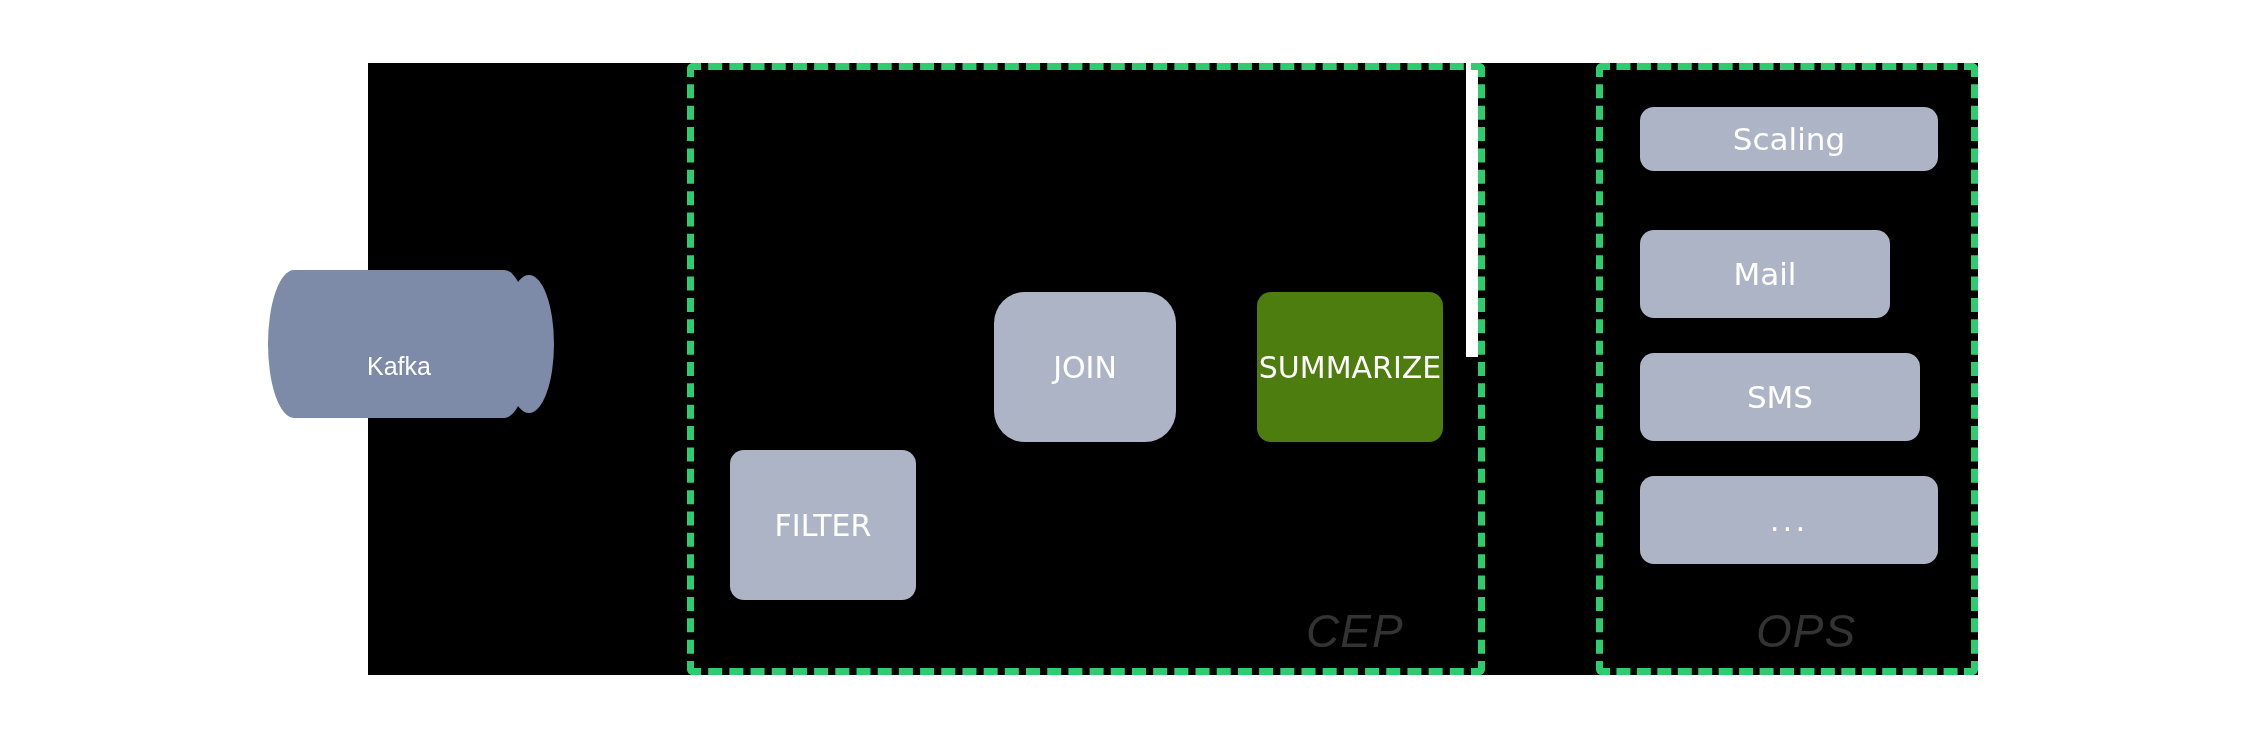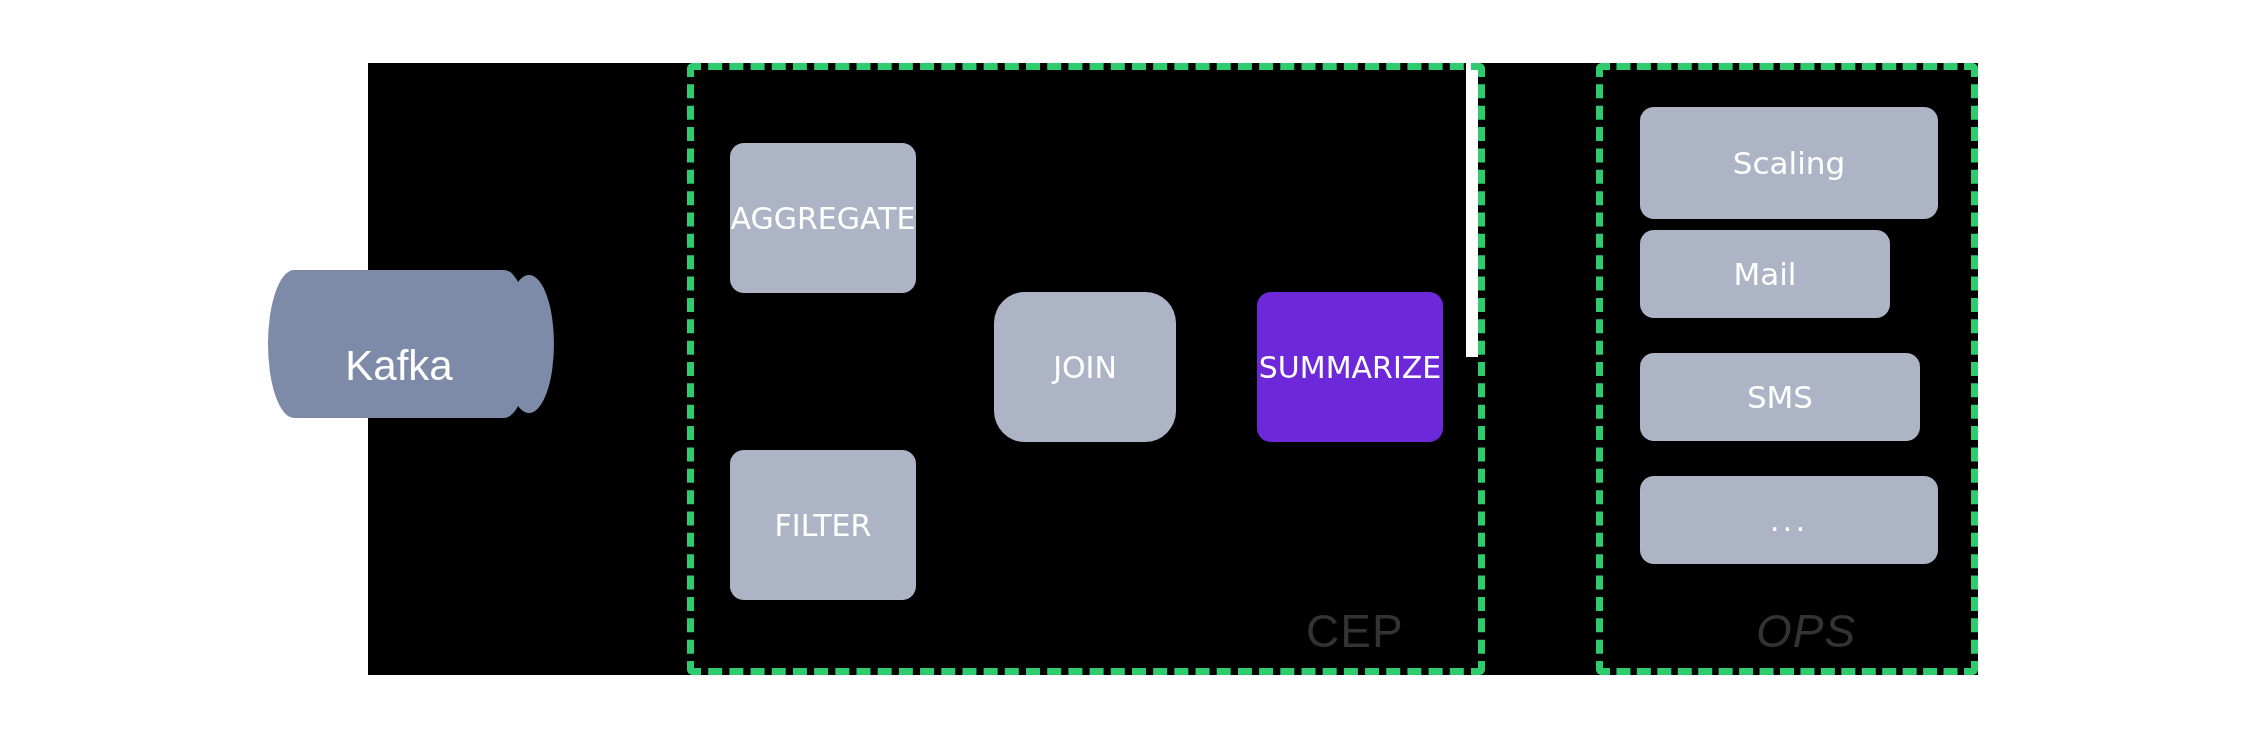--- a/index.html
+++ b/index.html
@@ -55,20 +55,21 @@
     position: absolute;
     color: #333333;
     font-size: 46px;
     font-family: "Liberation Sans", sans-serif;
     letter-spacing: 1px;
     white-space: nowrap;
   }
   .caption-cep {
     left: 1306px;
     top: 604px;
+    font-style: italic;
   }
   .caption-ops {
     left: 1756px;
     top: 604px;
     font-style: italic;
   }
 
   
   .divider-bar {
     position: absolute;
@@ -110,38 +111,38 @@
   .cyl-label {
     position: absolute;
     left: 0;
     top: 0;
     width: 262px;
     height: 192px;
     display: flex;
     align-items: center;
     justify-content: center;
     color: #ffffff;
-    font-size: 42px;
+    font-size: 25px;
     font-family: "Liberation Sans", sans-serif;
     z-index: 3;
   }
 
   
   .node {
     position: absolute;
     border-radius: 14px;
     display: flex;
     align-items: center;
     justify-content: center;
     color: #ffffff;
     font-family: "DejaVu Sans", sans-serif;
     box-sizing: border-box;
   }
   .node-light { background: #adb4c5; }
-  .node-dark  { background: #6d28d9; }
+  .node-dark  { background: #4d7c0f; }
 
   .node-aggregate {
     left: 730px; top: 143px;
     width: 186px; height: 150px;
     font-size: 30px;
   }
   .node-filter {
     left: 730px; top: 450px;
     width: 186px; height: 150px;
     font-size: 30px;
@@ -153,21 +154,21 @@
     border-radius: 31px;
   }
   .node-summarize {
     left: 1257px; top: 292px;
     width: 186px; height: 150px;
     font-size: 30px;
   }
 
   .node-scaling {
     left: 1640px; top: 107px;
-    width: 298px; height: 112px;
+    width: 298px; height: 64px;
     font-size: 31px;
   }
   .node-mail {
     left: 1640px; top: 230px;
     width: 250px; height: 88px;
     font-size: 31px;
   }
   .node-sms {
     left: 1640px; top: 353px;
     width: 280px; height: 88px;
@@ -192,23 +193,20 @@
   <div class="zone zone-cep"></div>
 
   <div class="zone zone-ops"></div>
 
   <div class="cylinder">
     <div class="cyl-cap"></div>
     <div class="cyl-body"></div>
     <div class="cyl-label">Kafka</div>
   </div>
 
-  <div class="node node-light node-aggregate">
-    <span>AGGREGATE</span>
-  </div>
   <div class="node node-light node-filter">
     <span>FILTER</span>
   </div>
   <div class="node node-light node-join">
     <span>JOIN</span>
   </div>
   <div class="node node-dark node-summarize">
     <span>SUMMARIZE</span>
   </div>
 

